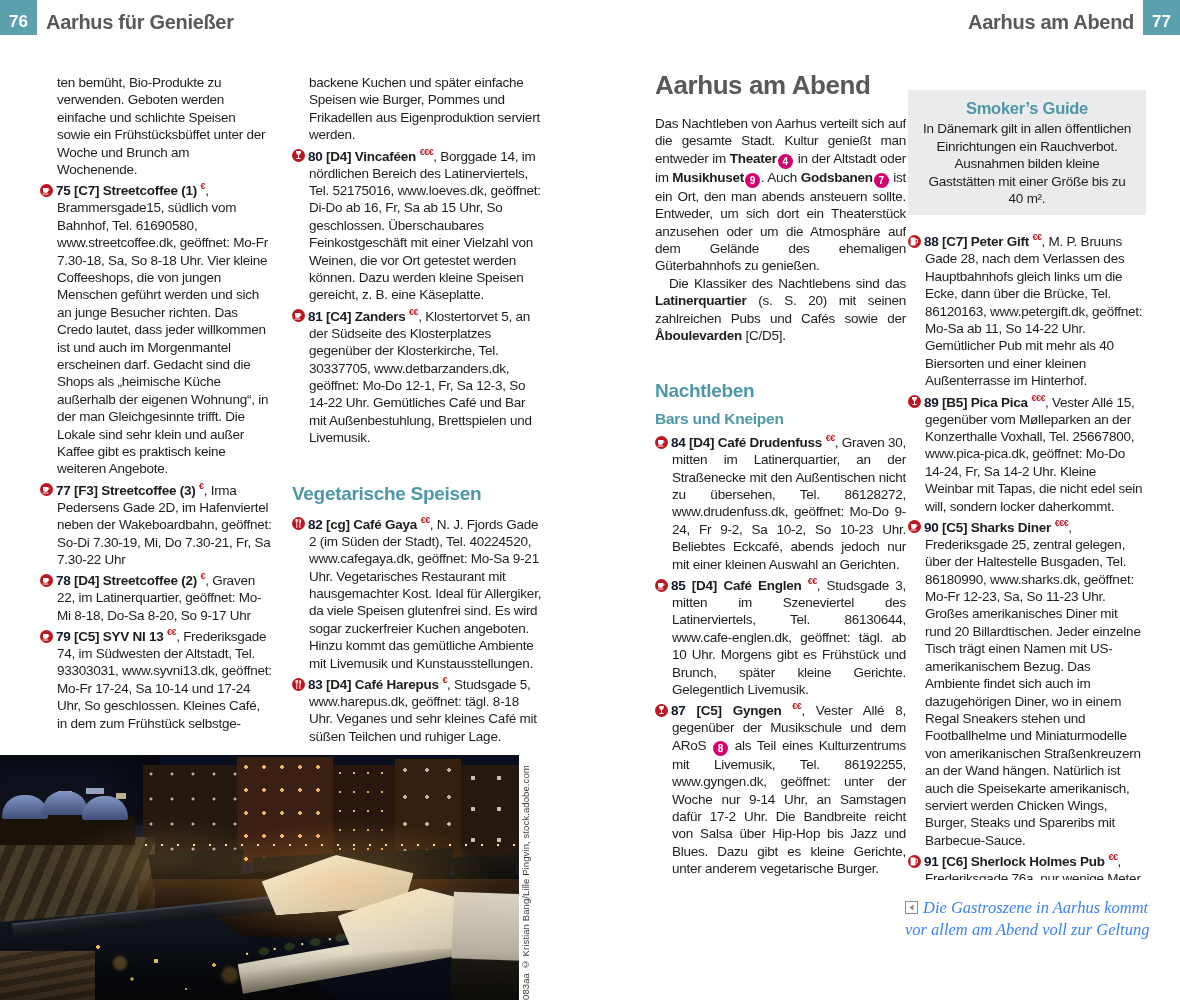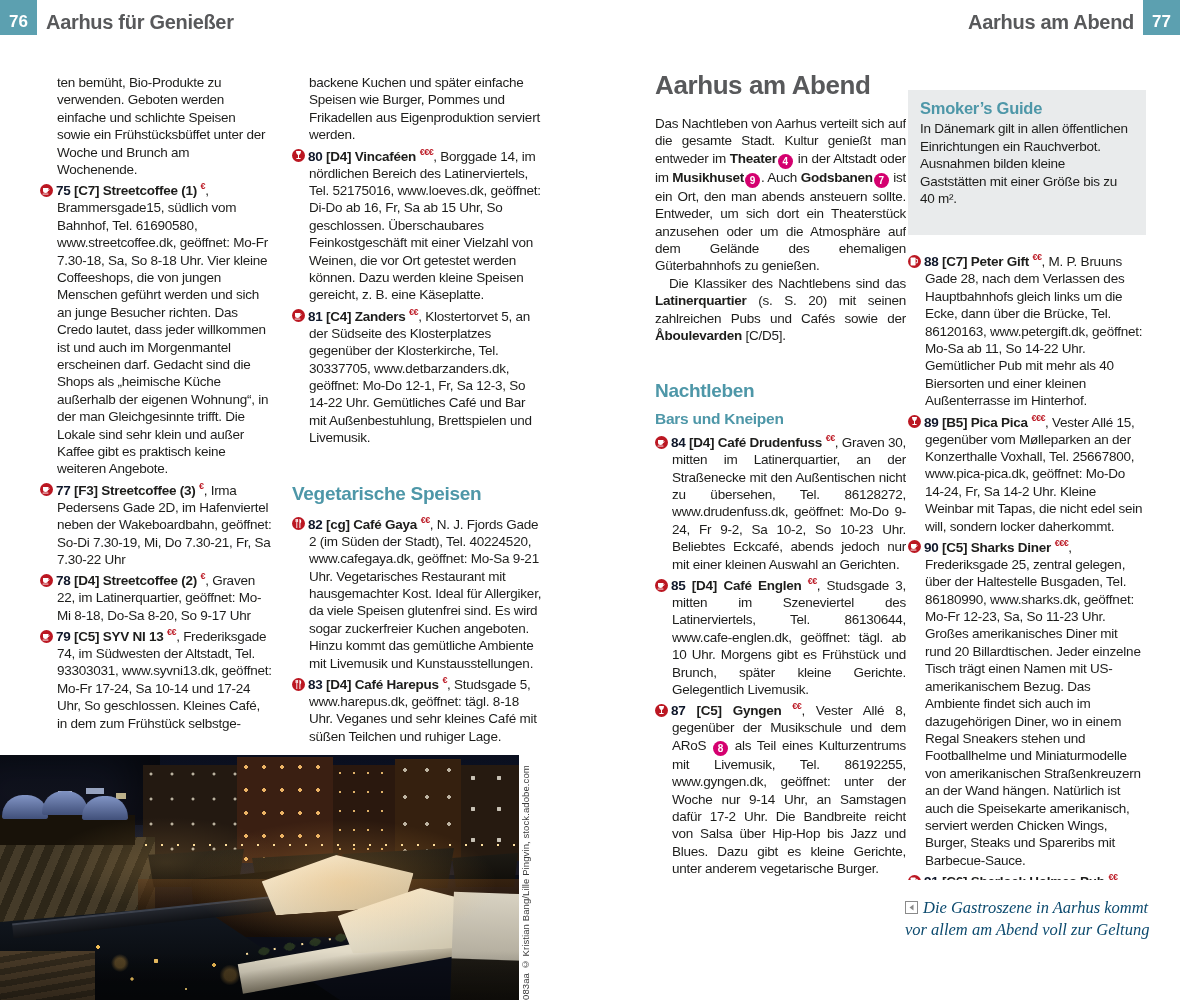--- a/index.html
+++ b/index.html
@@ -33,27 +33,27 @@
     text-align:center; vertical-align:-2px; margin:0 1px; letter-spacing:0; text-indent:0; }
   .h-title { font-size:26px; line-height:30px; font-weight:bold; color:#58595b;
     letter-spacing:-0.4px; margin-bottom:15px; }
   .h-section { color:#4E97A8; font-size:19px; font-weight:bold; letter-spacing:-0.3px;
     margin:38px 0 10px; }
   .h-sub { color:#4E97A8; font-size:15.5px; font-weight:bold; margin:2px 0 3px; }
   .just p { text-align:justify; }
   .indent1 { text-indent:14px; }
 
   
-  .graybox { background:#E9EBEC; padding:10px 12px 28px 12px; margin-bottom:14px; }
+  .graybox { background:#E9EBEC; padding:10px 12px 8px 12px; margin-bottom:14px;text-align:center; }
   .graybox .bt { color:#4E97A8; font-size:16.5px; font-weight:bold; margin-bottom:3px; }
 
   
   .caption { position:absolute; left:905px; top:897px; width:248px;
     font-family:"Liberation Serif", serif; font-style:italic; font-size:16.5px;
-    line-height:21px; color:#0c4a6e; }
+    line-height:21px; color:#3b82f6; }
   .cap-icon { display:inline-block; vertical-align:-1px; margin-right:5px; }
 
   
   .credit { position:absolute; left:520px; top:755px; height:245px; width:16px;
     writing-mode:vertical-rl; transform:rotate(180deg); font-size:9.5px; color:#3a3a3a;
     letter-spacing:0.1px; }
 
   
   .photo { position:absolute; left:0; top:755px; width:519px; height:245px;
     overflow:hidden; background:#0b0e18; }

